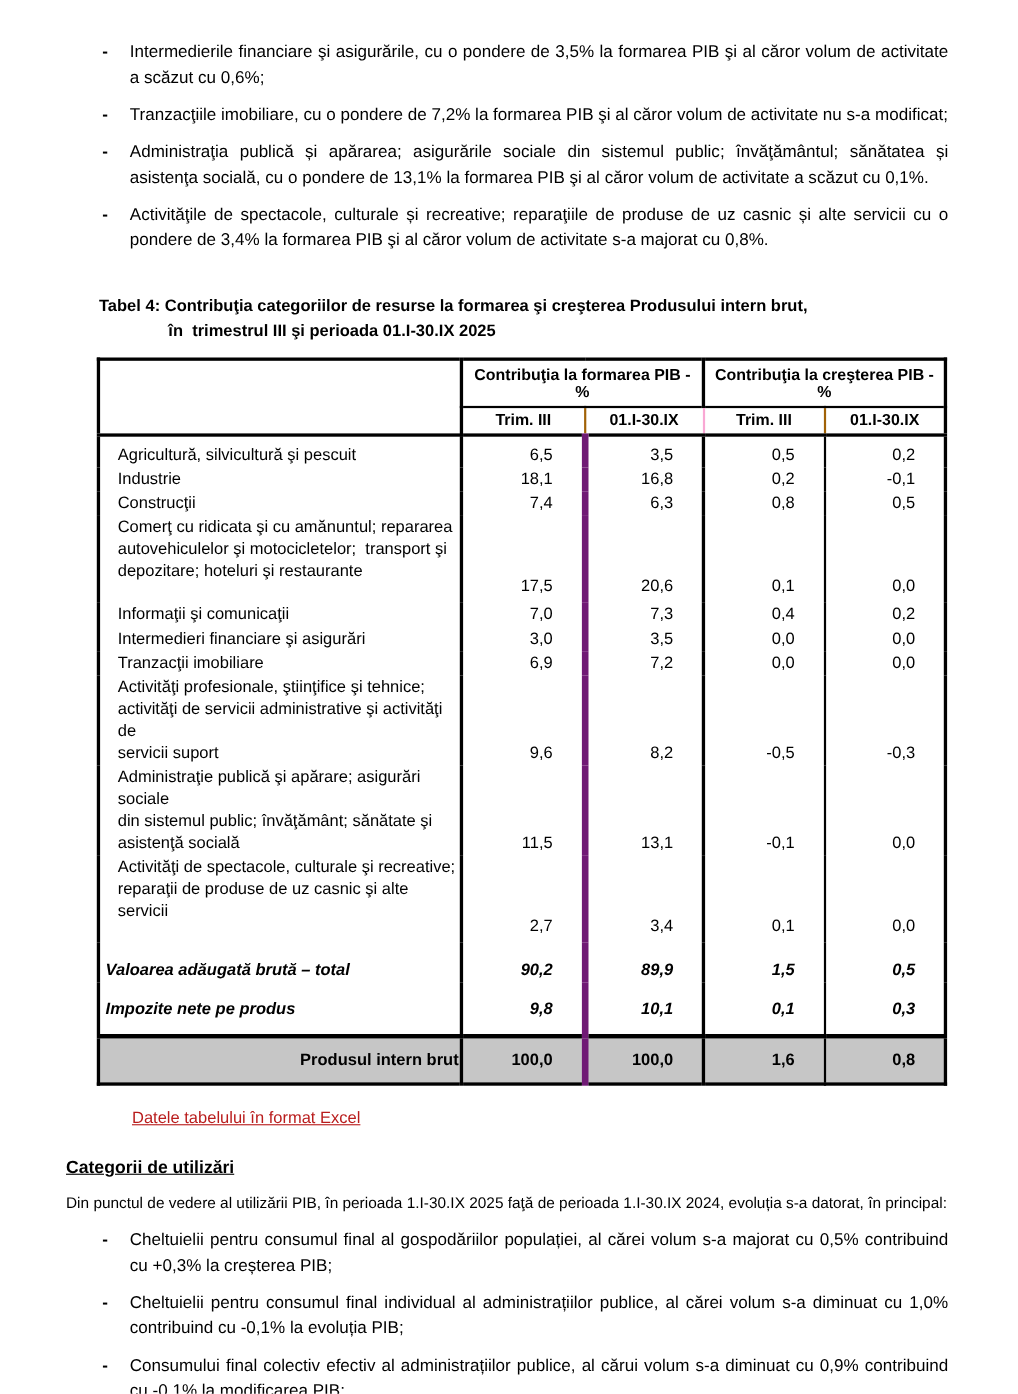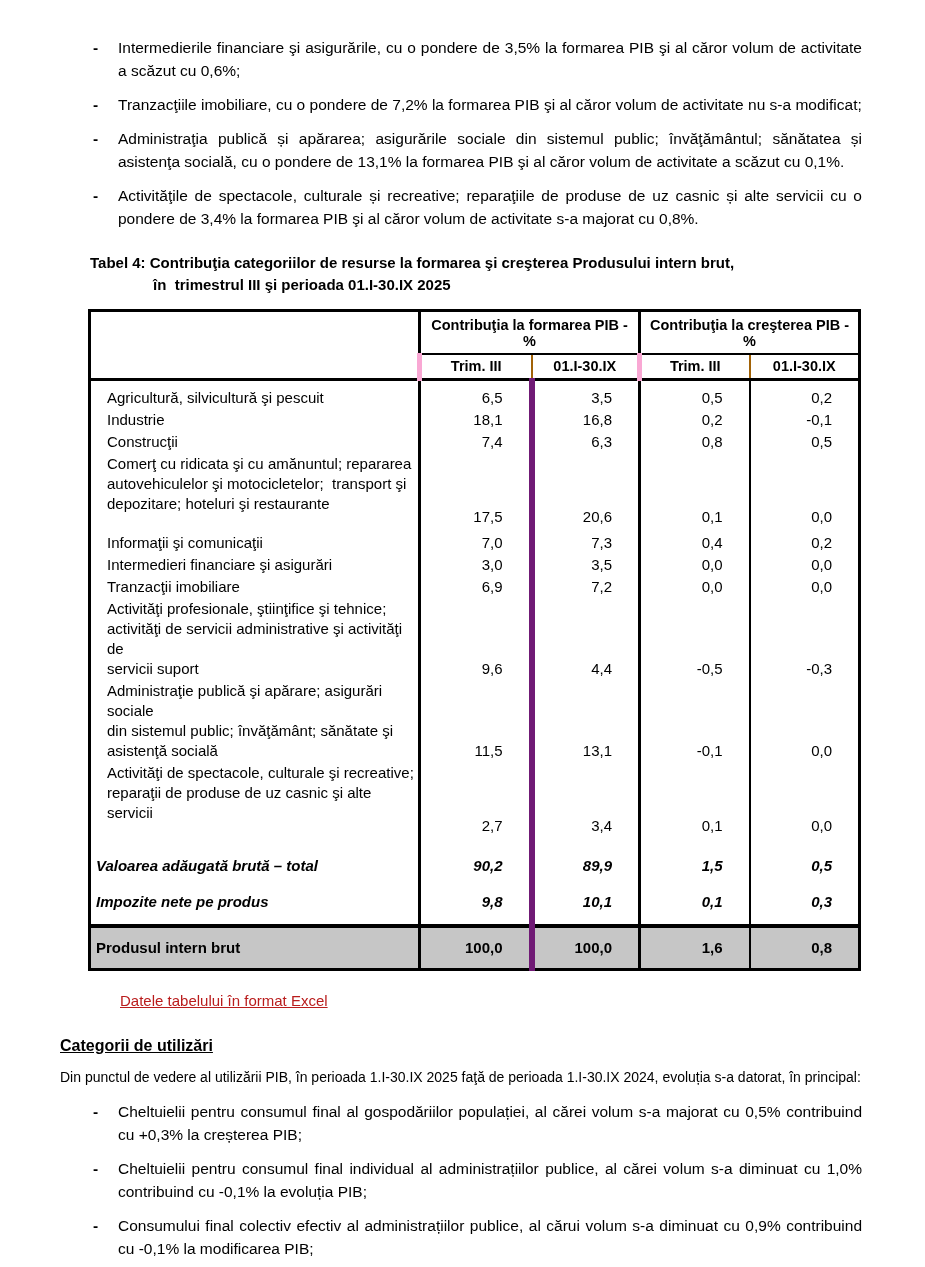--- a/index.html
+++ b/index.html
@@ -18,21 +18,21 @@
   .bullet .marker {
     width: 25px; flex: 0 0 25px; margin-left: 33px;
     font-weight: 700; font-size: 15.5px; line-height: 23px;
   }
   .bullet .btext {
     flex: 1; font-size: 15.5px; line-height: 23px;
     text-align: justify;
   }
 
   
-  .tbl-title { margin: 22px 0 0 30px; font-weight: 700; font-size: 15px; line-height: 22px; }
+  .tbl-title { margin: 38px 0 0 30px; font-weight: 700; font-size: 15px; line-height: 22px; }
   .tbl-title .t2 { padding-left: 63px; white-space: pre-wrap; }
 
   
   table.pib {
     margin: 13px 0 0 28px;
     border-collapse: collapse;
     border: 3px solid #000;
     table-layout: fixed;
     width: 770px;
     font-size: 15px;
@@ -41,21 +41,21 @@
   col.c-v1 { width: 112px; }
   col.c-v2 { width: 108px; }
   col.c-v3 { width: 110px; }
   col.c-v4 { width: 110px; }
 
   thead th { font-weight: 700; font-size: 14.5px; }
   th.label-head { border-right: 3px solid #000; border-bottom: 3px solid #000; }
   th.gh { border-bottom: 2px solid #000; padding: 5px 2px 4px; }
   th.gh.gs { border-left: 3px solid #000; }
   tr.sub th { padding: 3px 2px 4px; border-bottom: 3px solid #000; }
-  tr.sub th.b3 { border-left: 5px solid #f9a8d4; }
+  tr.sub th.b3 { border-left: 2px solid #f9a8d4; }
   tr.sub th.b2 { border-left: 2px solid #a16207; }
 
   tbody td { line-height: 20px; vertical-align: bottom; }
   td.lab { padding-left: 16px; white-space: pre-wrap; vertical-align: top; }
   td.val { text-align: right; padding-right: 26px; }
   td.val.c1 { border-left: 3px solid #000; }
   td.val.c2 { border-left: 6px solid #701a75; }
   td.val.c3 { border-left: 3px solid #000; }
   td.val.c4 { border-left: 2px solid #000; }
 
@@ -64,20 +64,21 @@
   tr.vb td { padding-bottom: 5px; }
   tr.gap td { padding-top: 15px; font-style: italic; }
   tbody tr:nth-last-child(2) td { padding-bottom: 12px; }
   tr.emph td { font-weight: 700; }
   tr.emph td.lab, tr.total td.lab { padding-left: 5px; }
   tr.total td {
     border-top: 4px solid #000;
     font-weight: 700;
     padding-top: 10px; padding-bottom: 10px;
     vertical-align: middle;
+    text-align: right;
   }
 
   
   .excel-link-wrap { margin: 20px 0 0 60px; font-size: 15px; line-height: 20px; }
   .excel-link-wrap a { text-decoration: underline; cursor: pointer; }
 
   
   .usage-heading {
     margin-top: 24px;
     font-weight: 700; font-size: 16px; line-height: 22px;
@@ -190,21 +191,21 @@
           <td class="val c1">6,9</td>
           <td class="val c2">7,2</td>
           <td class="val c3">0,0</td>
           <td class="val c4">0,0</td>
         </tr>
         <tr class="">
           <td class="lab">Activităţi profesionale, ştiinţifice şi tehnice;
 activităţi de servicii administrative şi activităţi de
 servicii suport</td>
           <td class="val c1">9,6</td>
-          <td class="val c2">4,4</td>
+          <td class="val c2">8,2</td>
           <td class="val c3">-0,5</td>
           <td class="val c4">-0,3</td>
         </tr>
         <tr class="">
           <td class="lab">Administraţie publică şi apărare; asigurări sociale
 din sistemul public; învăţământ; sănătate şi
 asistenţă socială</td>
           <td class="val c1">11,5</td>
           <td class="val c2">13,1</td>
           <td class="val c3">-0,1</td>

